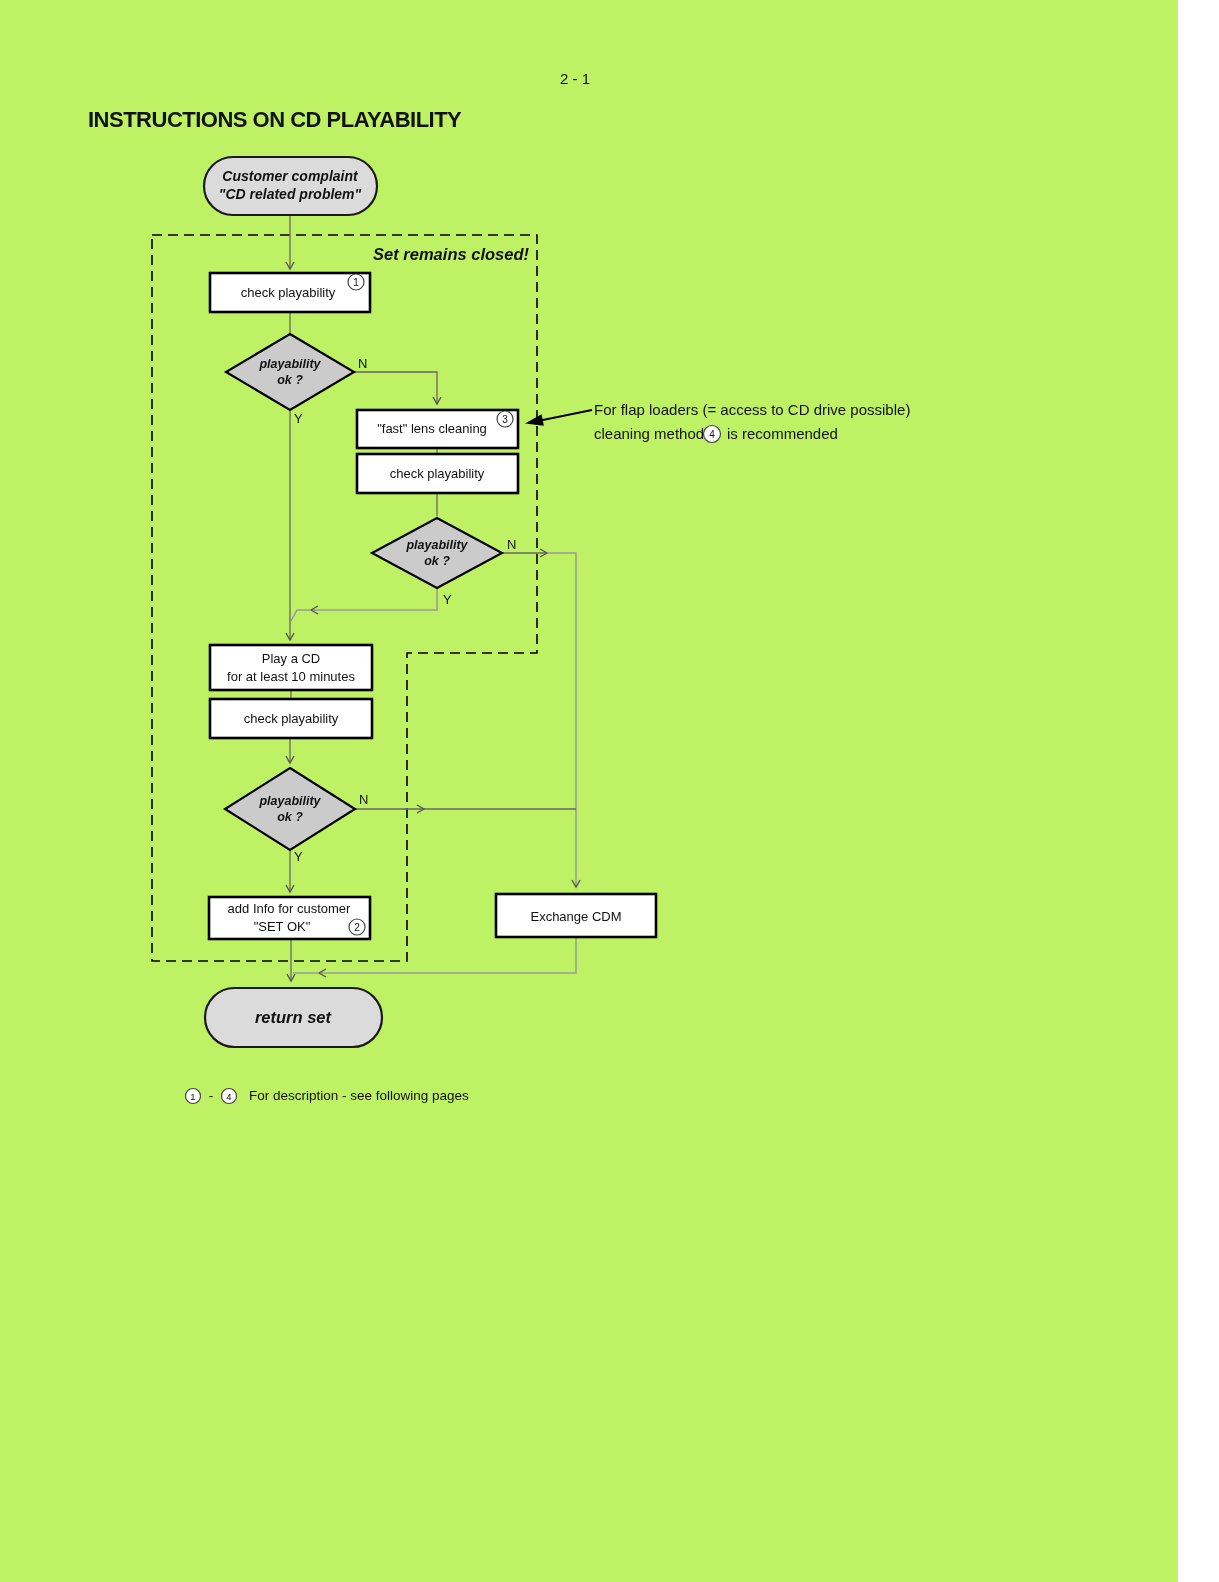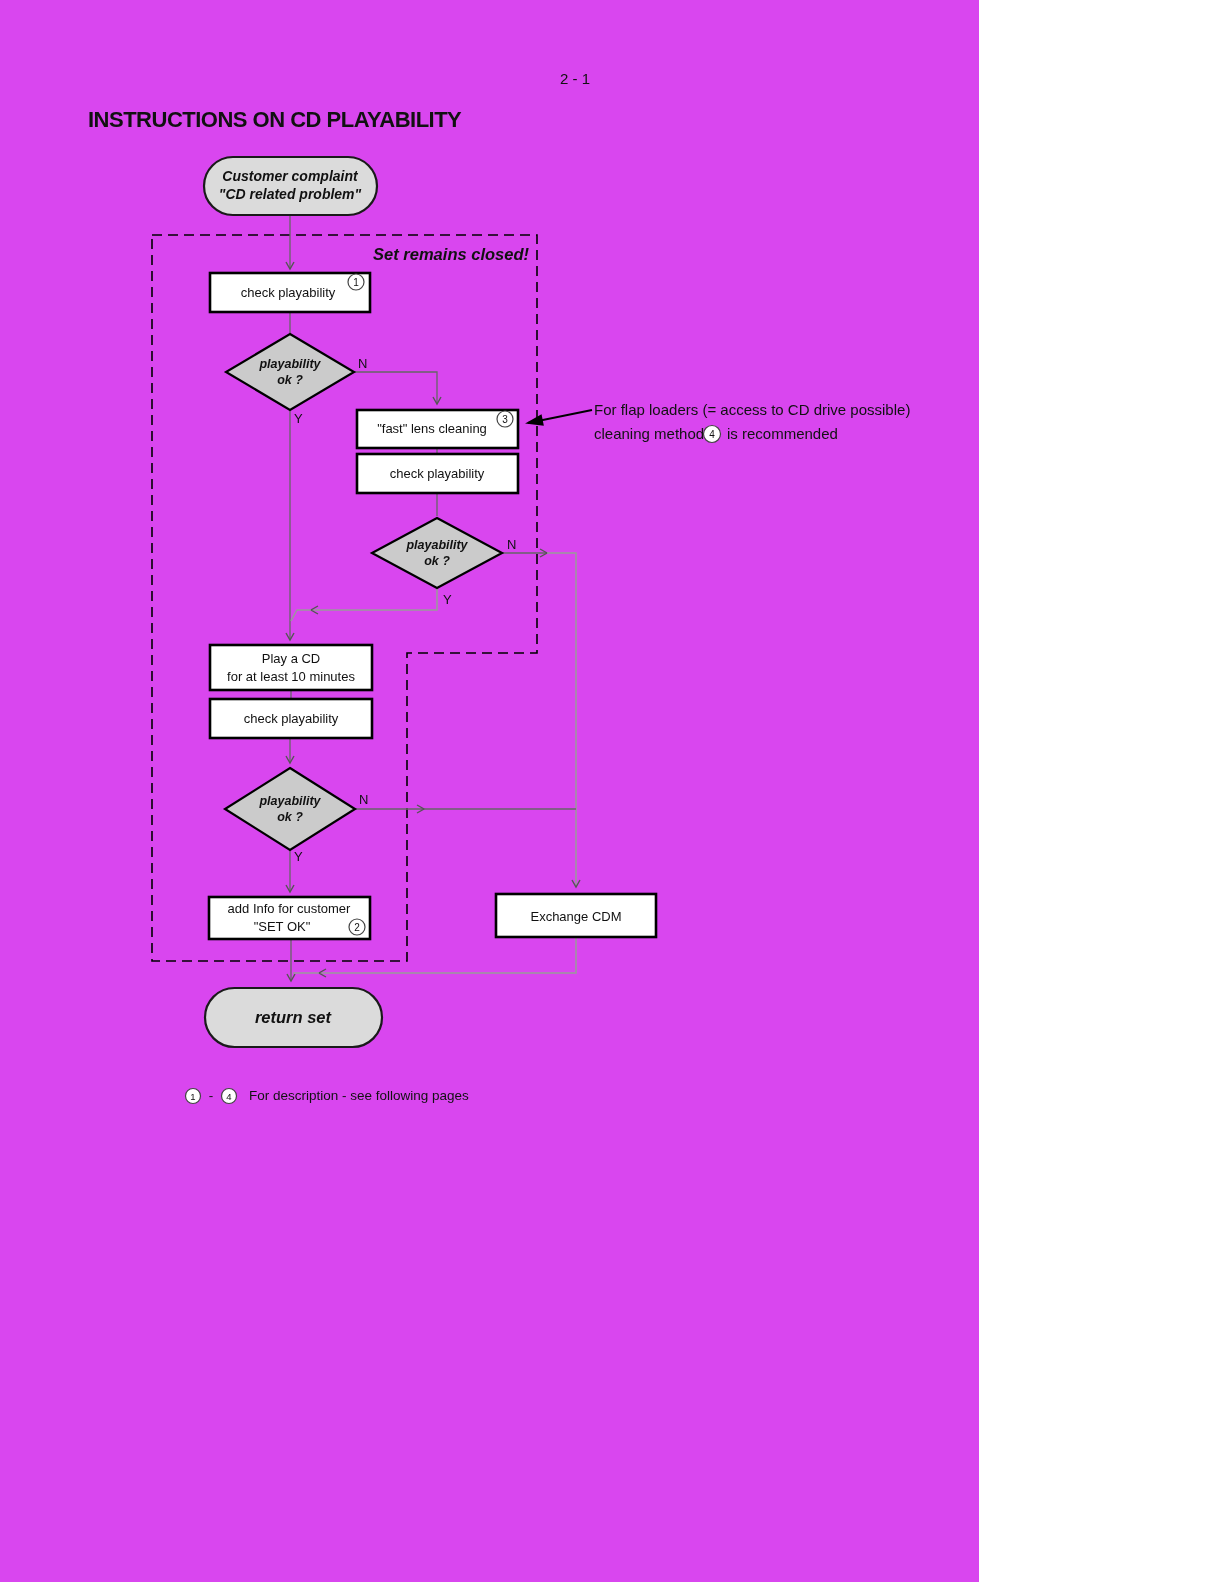--- a/index.html
+++ b/index.html
@@ -3,23 +3,23 @@
 <meta charset="utf-8">
 <style>
   html, body {
     margin: 0;
     padding: 0;
     background: #ffffff;
     font-family: "Liberation Sans", sans-serif;
   }
   .page {
     position: relative;
-    width: 979px;
+    width: 1178px;
     height: 1582px;
-    background: #d946ef;
+    background: #bef264;
     overflow: hidden;
   }
   svg { display: block; }
   text {
     font-family: "Liberation Sans", sans-serif;
     fill: #111111;
   }
   .page-num   { font-size: 15px; }
   .doc-title  { font-size: 22px; font-weight: bold; letter-spacing: -0.5px; }
   .term-text  { font-size: 14px; font-weight: bold; font-style: italic; }

